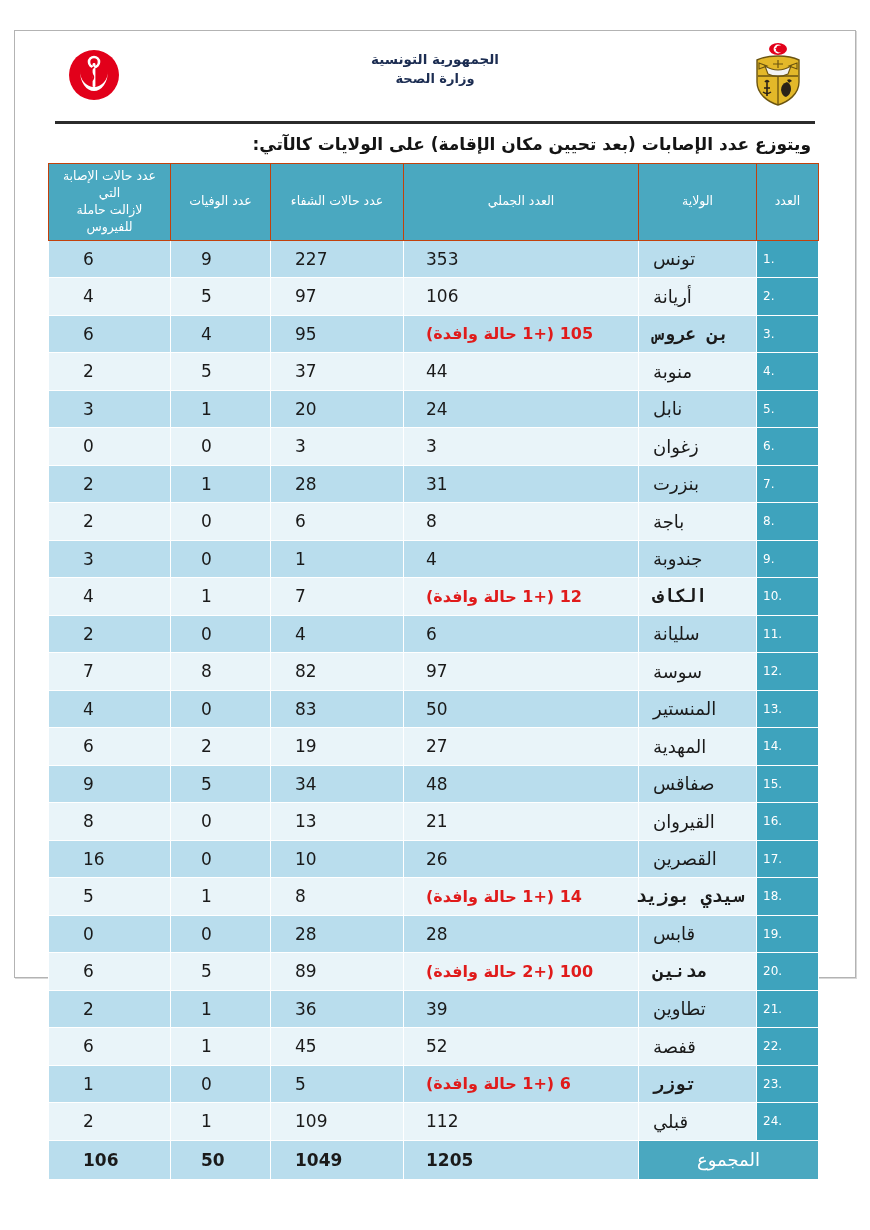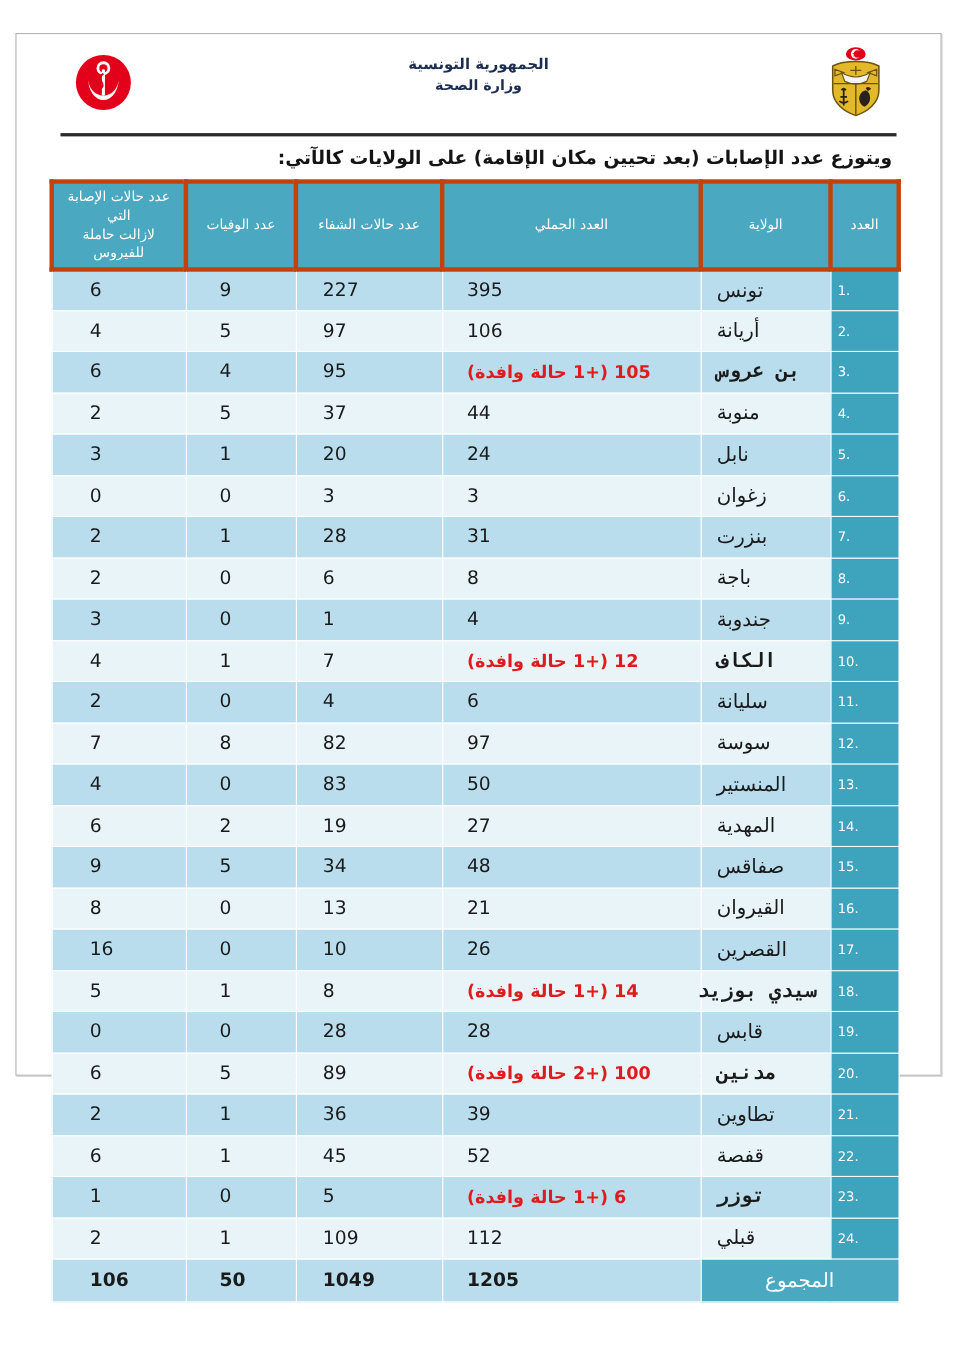--- a/index.html
+++ b/index.html
@@ -78,21 +78,21 @@
 
   thead th {
     background: #4aa8c0;
     color: #ffffff;
     font-size: 12.5px;
     font-weight: normal;
     height: 62px;
     padding: 4px 6px;
     text-align: center;
     vertical-align: middle;
-    border: 4px solid #c2410c;
+    border: 1px solid #c2410c;
     line-height: 1.35;
   }
 
   
   col.c-num    { width:  62px; }
   col.c-gov    { width: 118px; }
   col.c-total  { width: 235px; }
   col.c-rec    { width: 133px; }
   col.c-deaths { width: 100px; }
   col.c-active { width: 122px; }
@@ -229,21 +229,21 @@
           <th>
             <span>عدد حالات الإصابة التي</span><br>
             <span>لازالت حاملة للفيروس</span>
           </th>
         </tr>
       </thead>
       <tbody id="tbody">
           <tr class="odd">
             <td class="num">1.</td>
             <td class="gov">تونس</td>
-            <td class="total plain">395</td>
+            <td class="total plain">353</td>
             <td class="rec">227</td>
             <td class="deaths">9</td>
             <td class="active">6</td>
           </tr>
           <tr class="even">
             <td class="num">2.</td>
             <td class="gov">أريانة</td>
             <td class="total plain">106</td>
             <td class="rec">97</td>
             <td class="deaths">5</td>

